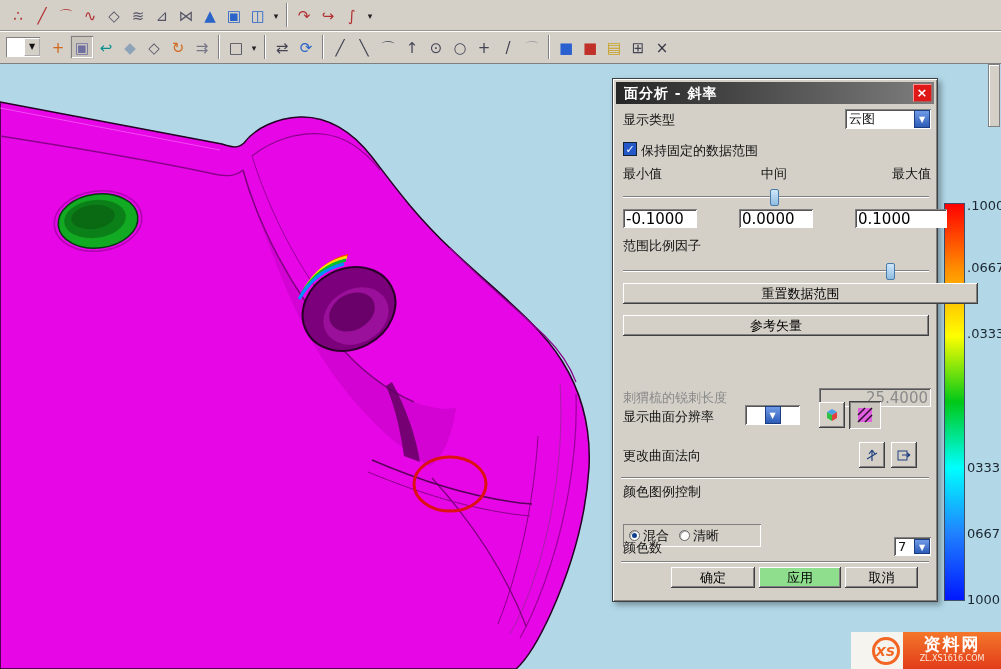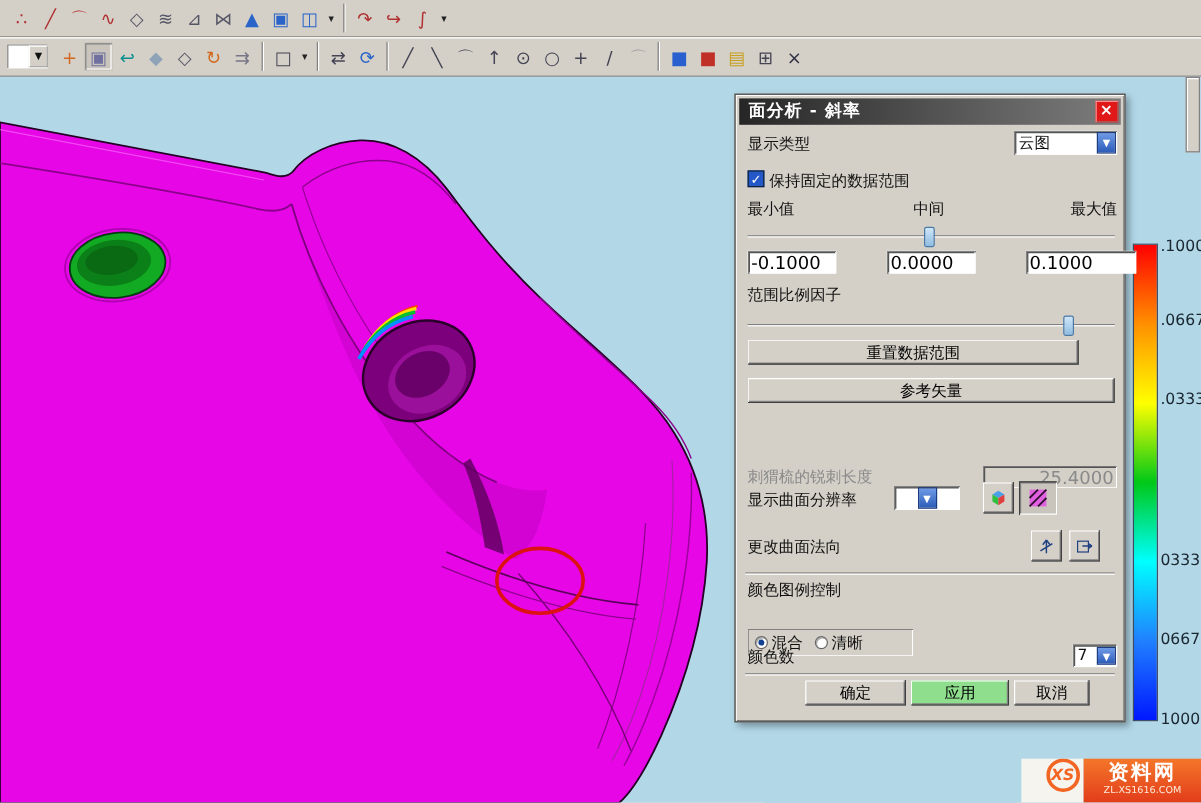--- a/index.html
+++ b/index.html
@@ -27,21 +27,21 @@
 
   .dock-strip { position:absolute; right:1px; top:0px; width:12px; height:63px; background:#d4d0c8;
                 border:1px solid #808080; box-shadow:inset 1px 1px #fff; }
 
   
   .legend-bar { position:absolute; left:944px; top:139px; width:21px; height:398px; border:1px solid #40506a; }
   .legend-label { position:absolute; left:967px; width:34px; height:14px; font-size:13px; color:#1a2630; }
 
   
   .watermark { position:absolute; right:0; bottom:0; width:150px; height:37px; display:flex; overflow:hidden; }
-  .wm-left { width:52px; background:#f6f4ee; display:flex; align-items:flex-start; justify-content:center;padding-left:17px; }
+  .wm-left { width:52px; background:#f6f4ee; display:flex; align-items:center; justify-content:center;padding-left:17px; }
   .wm-circle { width:28px; height:28px; border:3px solid #f26522; border-radius:50%; color:#f26522;
                font-weight:bold; font-style:italic; font-size:13px; line-height:23px; text-align:center; }
   .wm-right { flex:1; background:linear-gradient(180deg,#f4772a,#e23c1a); color:#fff; text-align:center; padding-top:2px; }
   .wm-site { font-size:17px; font-weight:bold; letter-spacing:2px; line-height:20px; }
   .wm-url { font-size:8px; line-height:10px; color:#ffe8d8; }
 
   
   .dialog { position:absolute; left:612px; top:78px; width:326px; height:524px; background:#d4d0c8;
             border:1px solid #404040; box-shadow:inset 1px 1px #fff, inset -1px -1px #808080, 3px 3px 6px rgba(0,0,0,.35);
             font-size:13px; }
@@ -253,21 +253,21 @@
 
     <div class="row" style="top:158px;height:18px;">
       <span class="lbl" style="left:10px;">范围比例因子</span>
     </div>
     <div class="row" style="top:182px;height:18px;">
       <div class="slider-track" style="left:10px;right:10px;top:9px;">
         <div class="slider-handle" style="left: 86%;"></div>
       </div>
     </div>
 
-    <button class="btn" style="top:204px;left:10px;width:276px;">重置数据范围</button>
+    <button class="btn" style="top:204px;left:10px;width:355px;">重置数据范围</button>
     <button class="btn" style="top:236px;left:10px;width:306px;">参考矢量</button>
 
     <div class="row" style="top:268px;height:19px;margin-top:41px;">
       <span class="lbl gray" style="left:10px;top:1px;">刺猬梳的锐刺长度</span>
       <input class="field gray" style="right: 8px; width: 112px;" value="25.4000">
     </div>
 
 
     <div class="row" style="top:322px;height:32px;">
       <span class="lbl" style="left:10px;top:7px;">显示曲面分辨率</span>
@@ -326,16 +326,16 @@
       <div class="combo" style="left:281px;top:0;width:37px;height:19px;">
         <span class="cval">7</span>
         <span class="cbtn" style="height:15px;line-height:15px;">▼</span>
       </div>
     </div>
 
     <div class="groove" style="top:482px;"></div>
 
     <button class="btn" style="top:488px;left:58px;width:84px;">确定</button>
     <button class="btn green" style="top:488px;left:146px;width:82px;">应用</button>
-    <button class="btn" style="top:488px;left:232px;width:63px;">取消</button>
+    <button class="btn" style="top:488px;left:232px;width:73px;">取消</button>
   </div>
 
 </div>
 
 </body></html>

